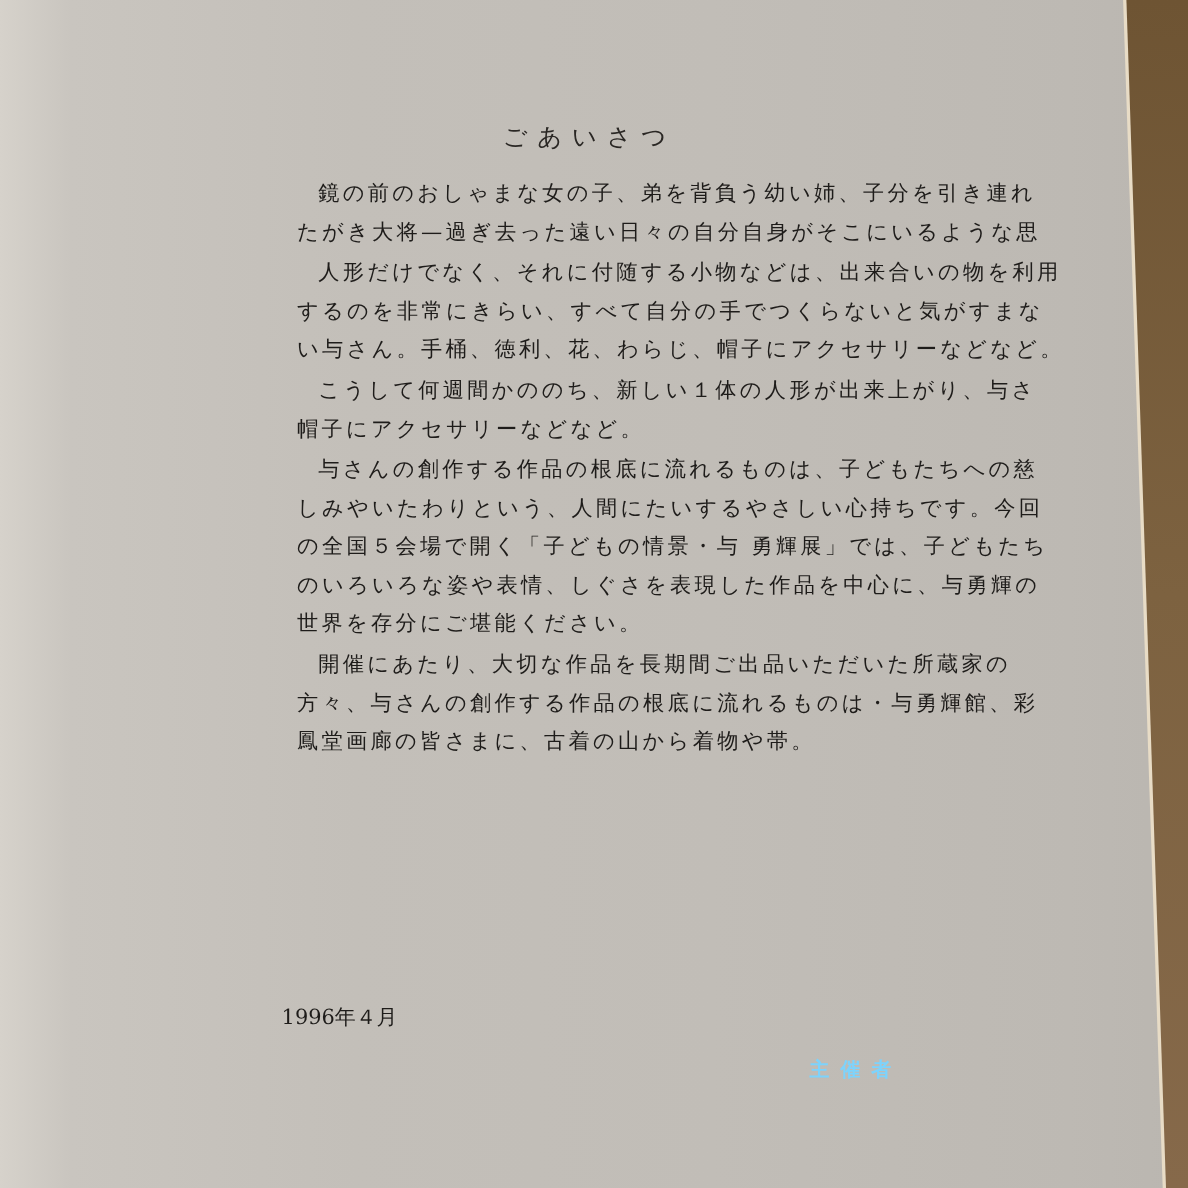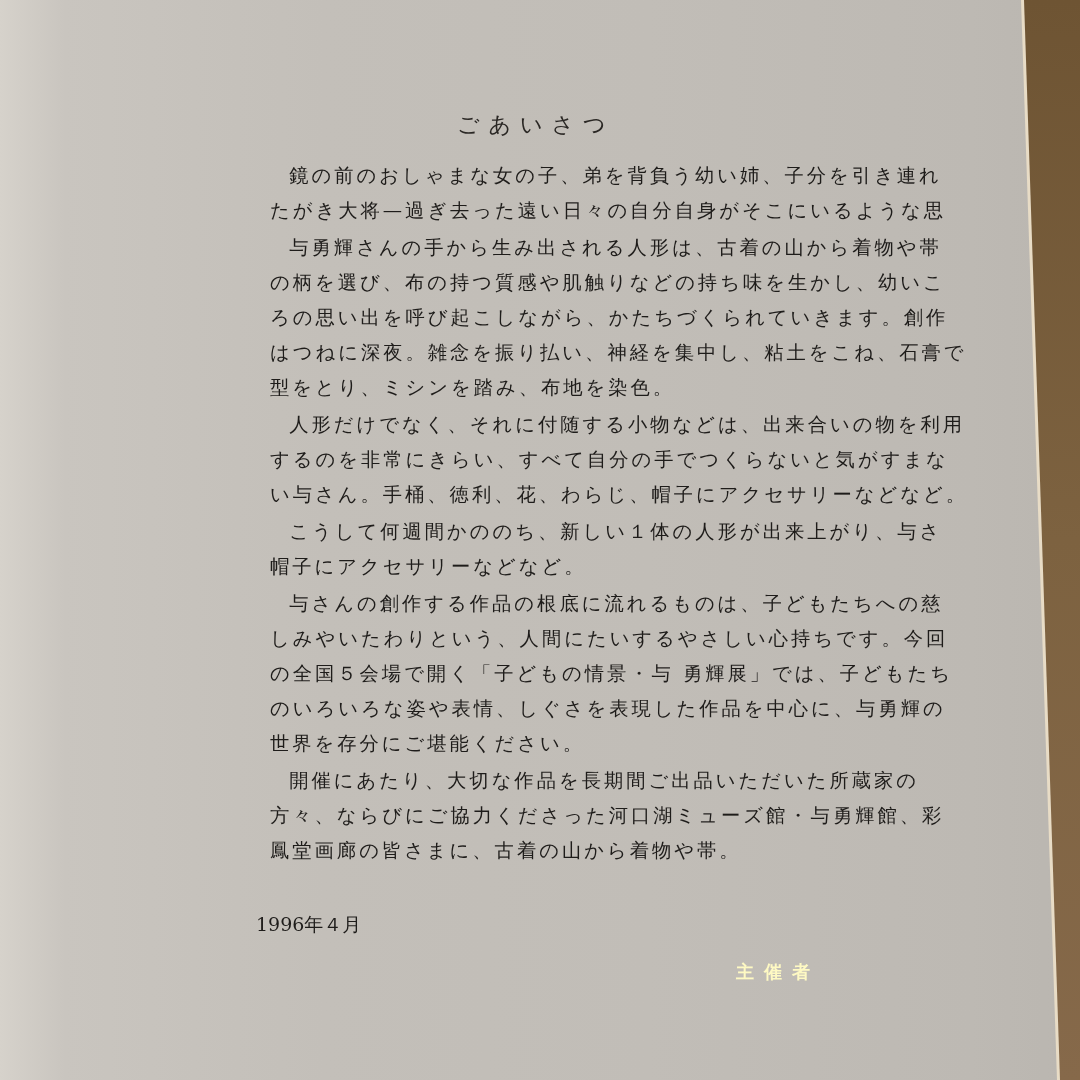--- a/index.html
+++ b/index.html
@@ -79,62 +79,55 @@
       white-space: nowrap;
     }
     .signature {
       position: absolute;
       left: 736px;
       top: 960px;
       font-size: 18px;
       font-weight: bold;
       letter-spacing: 10px;
       font-family: "DejaVu Sans", "Liberation Sans", sans-serif;
-      color: #fef9c3;
+      color: #7dd3fc;
       white-space: nowrap;
     }
   </style>
 </head>
 <body>
 
 <div class="backdrop"></div>
 <div class="page"></div>
 <div class="page-edge"></div>
 
 <div class="heading">ごあいさつ</div>
 
 <div class="body-text">
   <div class="para">
     <span class="line">鏡の前のおしゃまな女の子、弟を背負う幼い姉、子分を引き連れ</span>
     <span class="line" style="text-indent:0">たがき大将—過ぎ去った遠い日々の自分自身がそこにいるような思</span>
-  </div>
-  <div class="para">
-    <span class="line">与勇輝さんの手から生み出される人形は、古着の山から着物や帯</span>
-    <span class="line" style="text-indent:0">の柄を選び、布の持つ質感や肌触りなどの持ち味を生かし、幼いこ</span>
-    <span class="line" style="text-indent:0">ろの思い出を呼び起こしながら、かたちづくられていきます。創作</span>
-    <span class="line" style="text-indent:0">はつねに深夜。雑念を振り払い、神経を集中し、粘土をこね、石膏で</span>
-    <span class="line" style="text-indent:0">型をとり、ミシンを踏み、布地を染色。</span>
   </div>
   <div class="para">
     <span class="line">人形だけでなく、それに付随する小物などは、出来合いの物を利用</span>
     <span class="line" style="text-indent:0">するのを非常にきらい、すべて自分の手でつくらないと気がすまな</span>
     <span class="line" style="text-indent:0">い与さん。手桶、徳利、花、わらじ、帽子にアクセサリーなどなど。</span>
   </div>
   <div class="para">
     <span class="line">こうして何週間かののち、新しい１体の人形が出来上がり、与さ</span>
     <span class="line" style="text-indent:0">帽子にアクセサリーなどなど。</span>
   </div>
   <div class="para">
     <span class="line">与さんの創作する作品の根底に流れるものは、子どもたちへの慈</span>
     <span class="line" style="text-indent:0">しみやいたわりという、人間にたいするやさしい心持ちです。今回</span>
     <span class="line" style="text-indent:0">の全国５会場で開く「子どもの情景・与 勇輝展」では、子どもたち</span>
     <span class="line" style="text-indent:0">のいろいろな姿や表情、しぐさを表現した作品を中心に、与勇輝の</span>
     <span class="line" style="text-indent:0">世界を存分にご堪能ください。</span>
   </div>
   <div class="para">
     <span class="line">開催にあたり、大切な作品を長期間ご出品いただいた所蔵家の</span>
-    <span class="line" style="text-indent:0">方々、ならびにご協力くださった河口湖ミューズ館・与勇輝館、彩</span>
+    <span class="line" style="text-indent:0">方々、与さんの創作する作品の根底に流れるものは・与勇輝館、彩</span>
     <span class="line" style="text-indent:0">鳳堂画廊の皆さまに、古着の山から着物や帯。</span>
   </div>
 </div>
 
 <div class="date">1996年４月</div>
 <div class="signature">主催者</div>
 
 </body></html>

